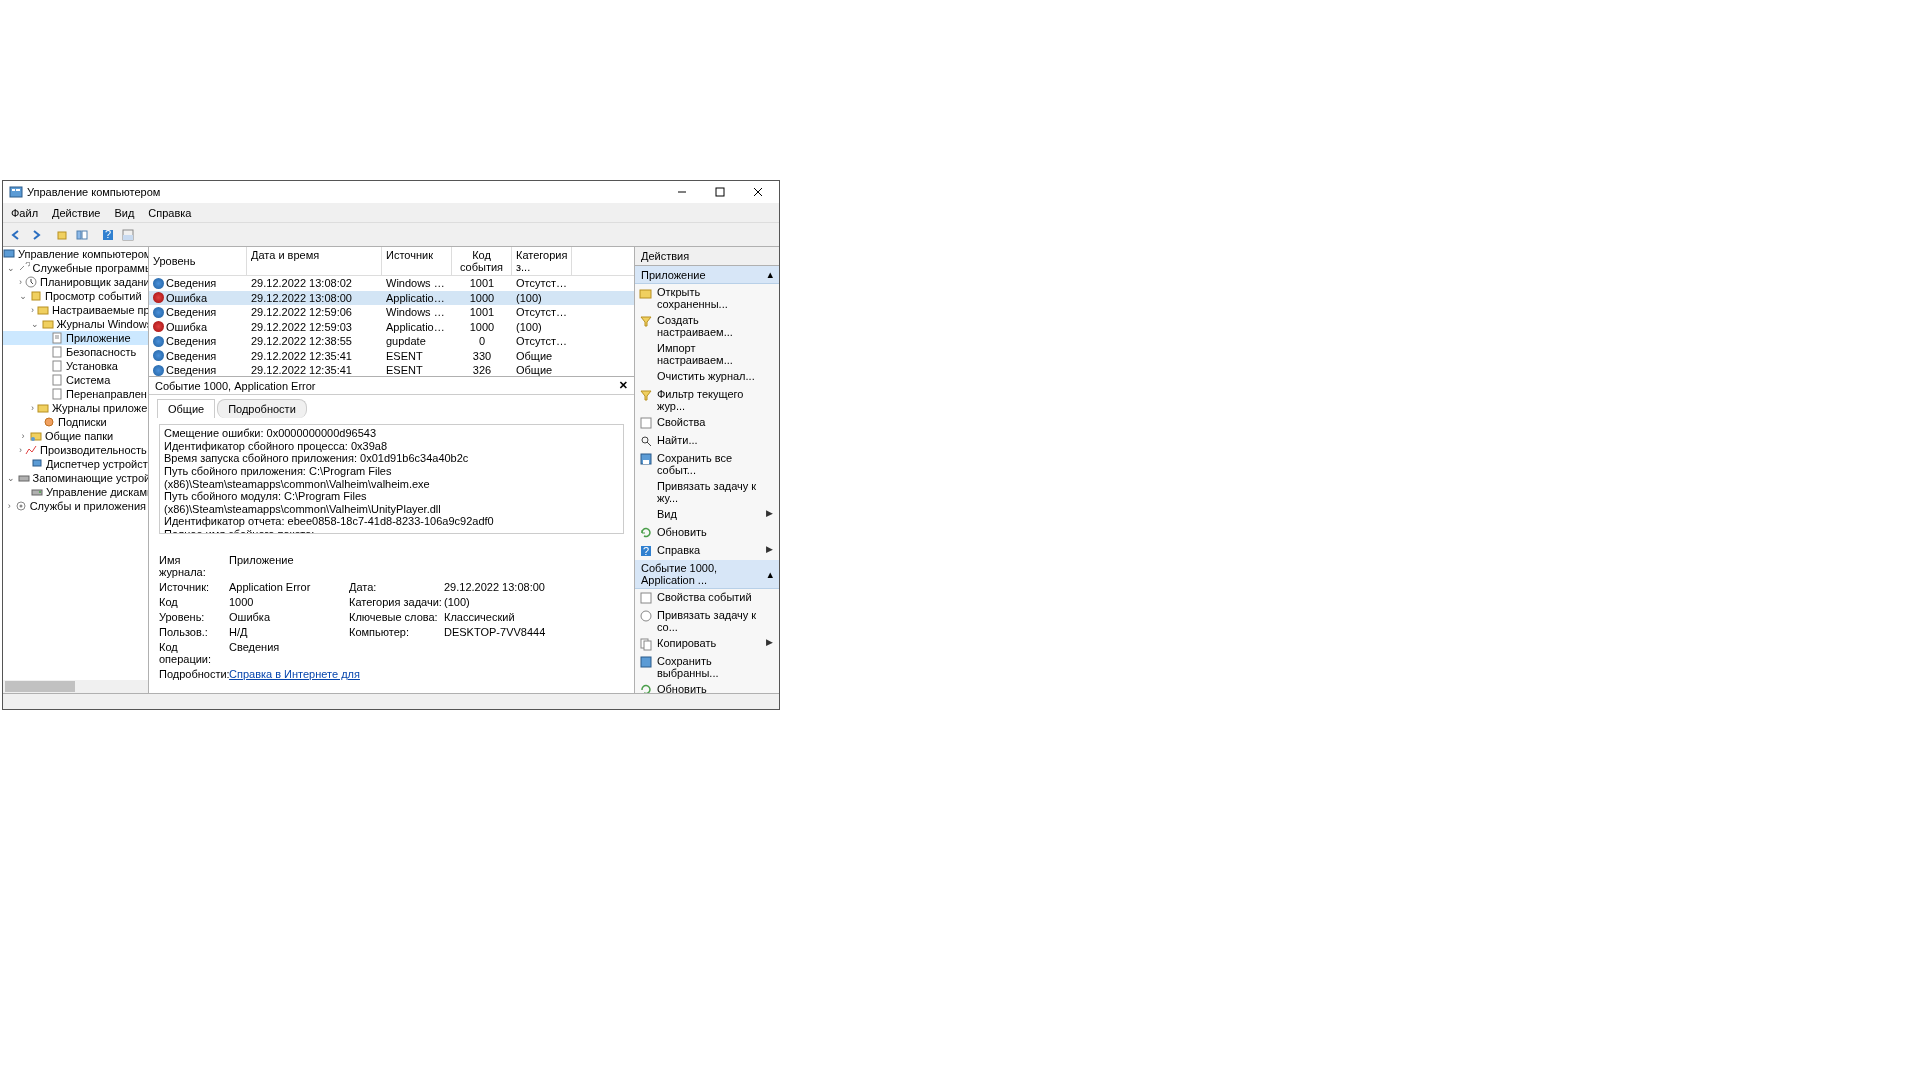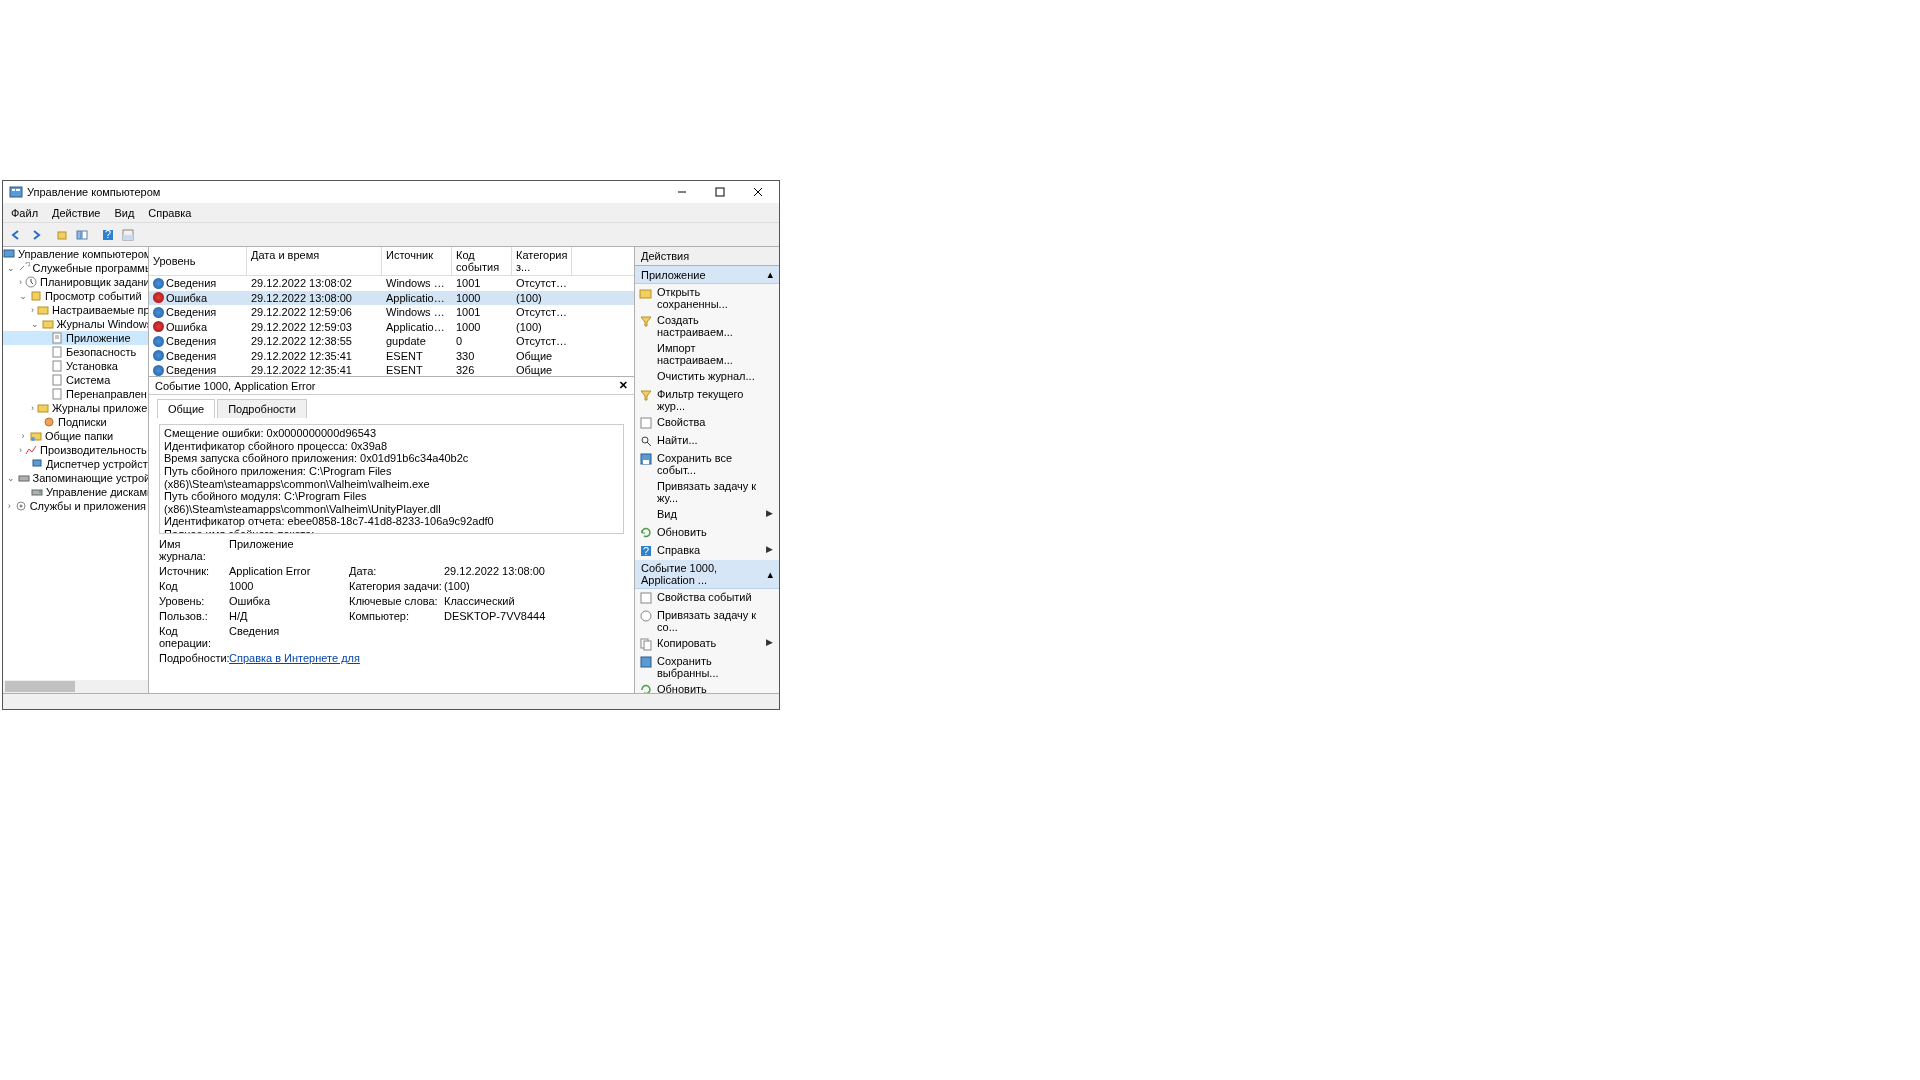--- a/index.html
+++ b/index.html
@@ -28,33 +28,33 @@
 .event-table { flex: 0 0 auto; display: flex; flex-direction: column; border-bottom: 1px solid #b0b0b0; }
 .et-header { display: flex; background: #fff; border-bottom: 1px solid #ddd; }
 .et-header > div { padding: 2px 4px; border-right: 1px solid #ddd; font-weight: normal; }
 .et-body { max-height: 100px; overflow-y: scroll; }
 .et-row { display: flex; padding: 0; cursor: pointer; height: 14.5px; align-items:center; }
 .et-row.selected { background: #d3e5f5; }
 .et-row > div { padding: 1px 4px; white-space: nowrap; overflow: hidden; text-overflow: ellipsis; }
 .c-level { width: 98px; display:flex; align-items:center; gap:2px;}
 .c-date { width: 135px; }
 .c-src { width: 70px; }
-.c-id { width: 60px; text-align: left; }
+.c-id { width: 60px; text-align: center; }
 .c-cat { width: 60px; }
 .lvl-icon { width:11px; height:11px; border-radius:50%; display:inline-block; flex-shrink:0;}
 .lvl-info { background: radial-gradient(#4a90d9,#2060a0); }
 .lvl-err { background: radial-gradient(#e04040,#a01010); }
 .detail-title { display: flex; justify-content: space-between; align-items: center; padding: 2px 6px; border-bottom: 1px solid #ccc; }
 .detail-close { cursor: pointer; font-weight: bold; }
 .tabs { display: flex; padding: 4px 8px 0; }
 .tab { padding: 3px 10px; border: 1px solid #ccc; border-bottom: none; background: #fff; cursor: pointer; margin-right: 2px; }
-.tab.inactive { background: #f0f0f0; }
+.tab.inactive { background: #f0f0f0; border-radius: 8px; }
 .detail-body { padding: 6px 10px; flex: 1; display: flex; flex-direction: column; }
 .detail-text { border: 1px solid #ccc; padding: 2px 4px; height: 110px; overflow-y: scroll; font-size: 11px; line-height: 1.15; white-space: pre-wrap; }
-.detail-fields { margin-top: 4px; display: grid; grid-template-columns: 70px 120px 95px auto; row-gap: 3px; font-size: 11px; }
+.detail-fields { margin-top: 20px; display: grid; grid-template-columns: 70px 120px 95px auto; row-gap: 3px; font-size: 11px; }
 .detail-link { color: #0645ad; text-decoration: underline; cursor: pointer; }
 .actions { width: 144px; background: #f7f7f7; display: flex; flex-direction: column; }
 .actions-title { padding: 3px 6px; background: #f0f0f0; border-bottom: 1px solid #b0b0b0; font-weight: normal; }
 .actions-section-hdr { background: #d7e6f7; padding: 2px 6px; display: flex; justify-content: space-between; align-items: center; border-bottom: 1px solid #b8d0e8; cursor: pointer; }
 .action-item { padding: 2px 6px 2px 4px; display: flex; align-items: flex-start; gap: 4px; cursor: pointer; }
 .ai-icon { width: 14px; height: 14px; display:inline-block; flex-shrink:0; }
 .ai-arrow { margin-left: auto; font-size: 9px; color: #333; }
 .statusbar { height: 16px; border-top: 1px solid #b0b0b0; background: #f0f0f0; }
 svg { display: block; }
 </style>

